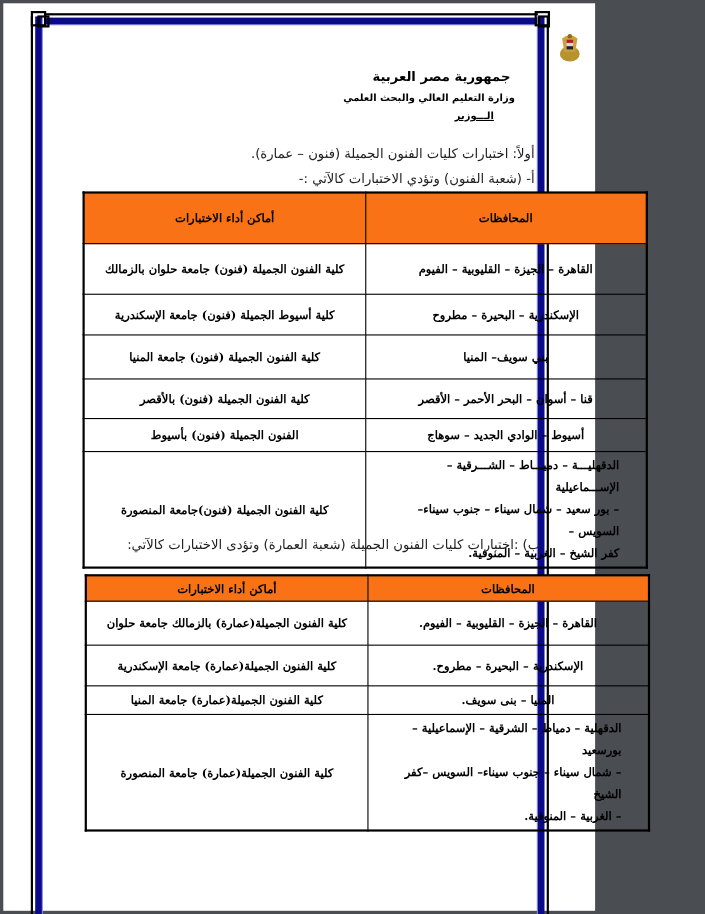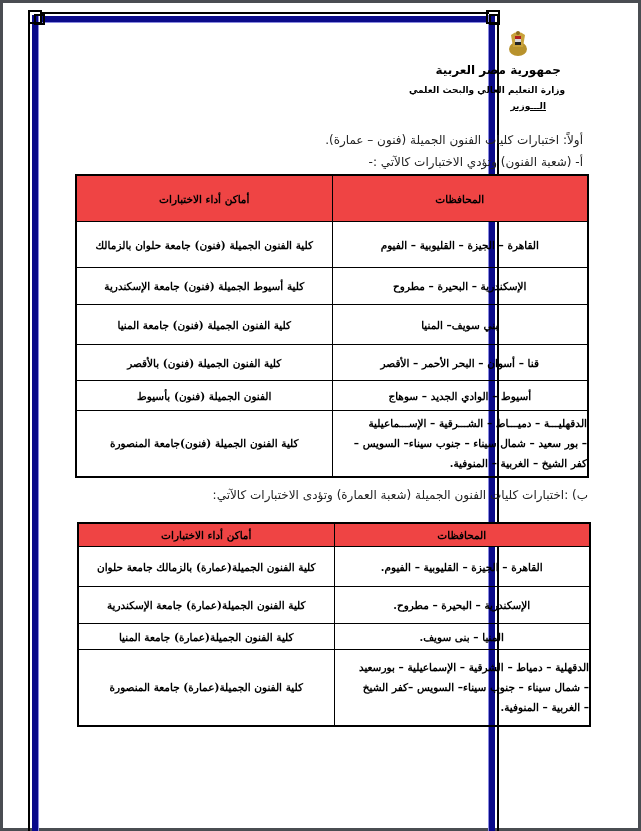--- a/index.html
+++ b/index.html
@@ -2,21 +2,21 @@
 <html><head>
   <meta charset="utf-8">
   <style>
     html, body { margin:0; padding:0; }
     body {
       width:641px; height:831px; position:relative; overflow:hidden;
       background:#4a4d52;
       font-family: "DejaVu Sans", sans-serif;
     }
     .page {
-      position:absolute; left:3px; top:3px; width:635px; height:825px;
+      position:absolute; left:3px; top:3px; width:538px; height:825px;
       background:#ffffff;
     }
     
     .bar-black-l { position:absolute; left:25px; top:12px; width:2px; height:816px; background:#000; }
     .bar-blue-l  { position:absolute; left:29px; top:12px; width:6px; height:816px; background:#0a0a8a; box-shadow: 1px 0 0 #8a8ae0; }
     .bar-black-r { position:absolute; left:494px; top:12px; width:2px; height:816px; background:#000; }
     .bar-blue-r  { position:absolute; left:486px; top:12px; width:6px; height:816px; background:#0a0a8a; box-shadow: -1px 0 0 #8a8ae0; }
     .bar-top-blue { position:absolute; left:37px; top:13px; width:449px; height:6px; background:#0a0a8a; box-shadow:0 1px 0 #8a8ae0; }
     .bar-top-black { position:absolute; left:37px; top:9px; width:449px; height:2px; background:#000; }
     .corner {
@@ -42,27 +42,27 @@
     }
     .l1 { top:130px; right:55px; }
     .l2 { top:152px; right:55px; }
     .l3 { top:485px; right:50px; }
     table.t {
       position:absolute; border-collapse:collapse; direction:rtl;
       font-family:"DejaVu Serif", serif; font-size:10.5px; color:#000;
     }
     table.t td, table.t th { border:1px solid #000; padding:0 4px; text-align:center; vertical-align:middle; }
     table.t { border:2px solid #000; }
-    table.t th { background:#ef4444; font-weight:bold; }
+    table.t th { background:#f97316; font-weight:bold; }
     table.t td { font-weight:bold; }
     .t1 { left:72px; top:171px; width:514px; }
     .t1 th { height:45px; }
     .t2 { left:74px; top:519px; width:514px; }
     .t2 th { height:22px; }
-    .multi { text-align:right !important; line-height:20px; padding:2px 0 !important; }
+    .multi { text-align:right !important; line-height:20px; padding:2px 24px !important; }
     .multi span { display:block; }
   </style>
 </head>
 <body>
 
 <div class="page">
   <div class="page-inner">
 
     <div class="bar-top-black"></div>
     <div class="bar-top-blue"></div>

